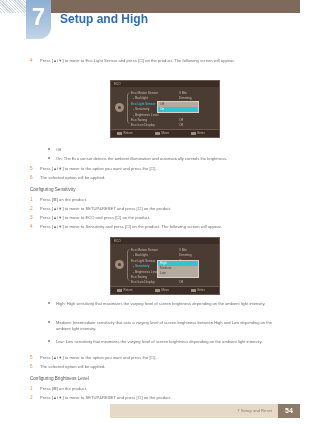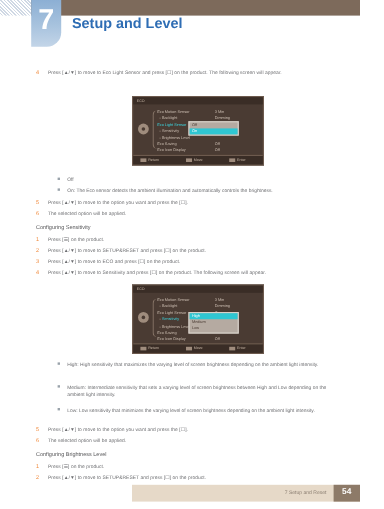--- a/index.html
+++ b/index.html
@@ -69,21 +69,21 @@
     color:#ffffff;font-size:7px;font-weight:bold;line-height:14px;text-align:center;}
 </style>
 </head>
 <body>
 
 <div class="header">
   <div class="hdr-hatch"></div>
   <div class="hdr-bar"></div>
   <div class="hdr-tab"></div>
   <div class="hdr-num">7</div>
-  <div class="hdr-title">Setup and Level</div>
+  <div class="hdr-title">Setup and High</div>
 </div>
 
 <div class="step" style="left:30px;top:58px;width:250px;">
   <span class="n">4</span>
   <span class="t">Press [▲/▼] to move to Eco Light Sensor and press [☐] on the product. The following screen will appear.</span>
 </div>
 
 <div class="osd" style="top:80px;">
   <div class="osd-top">
     <span class="tag">ECO</span>

